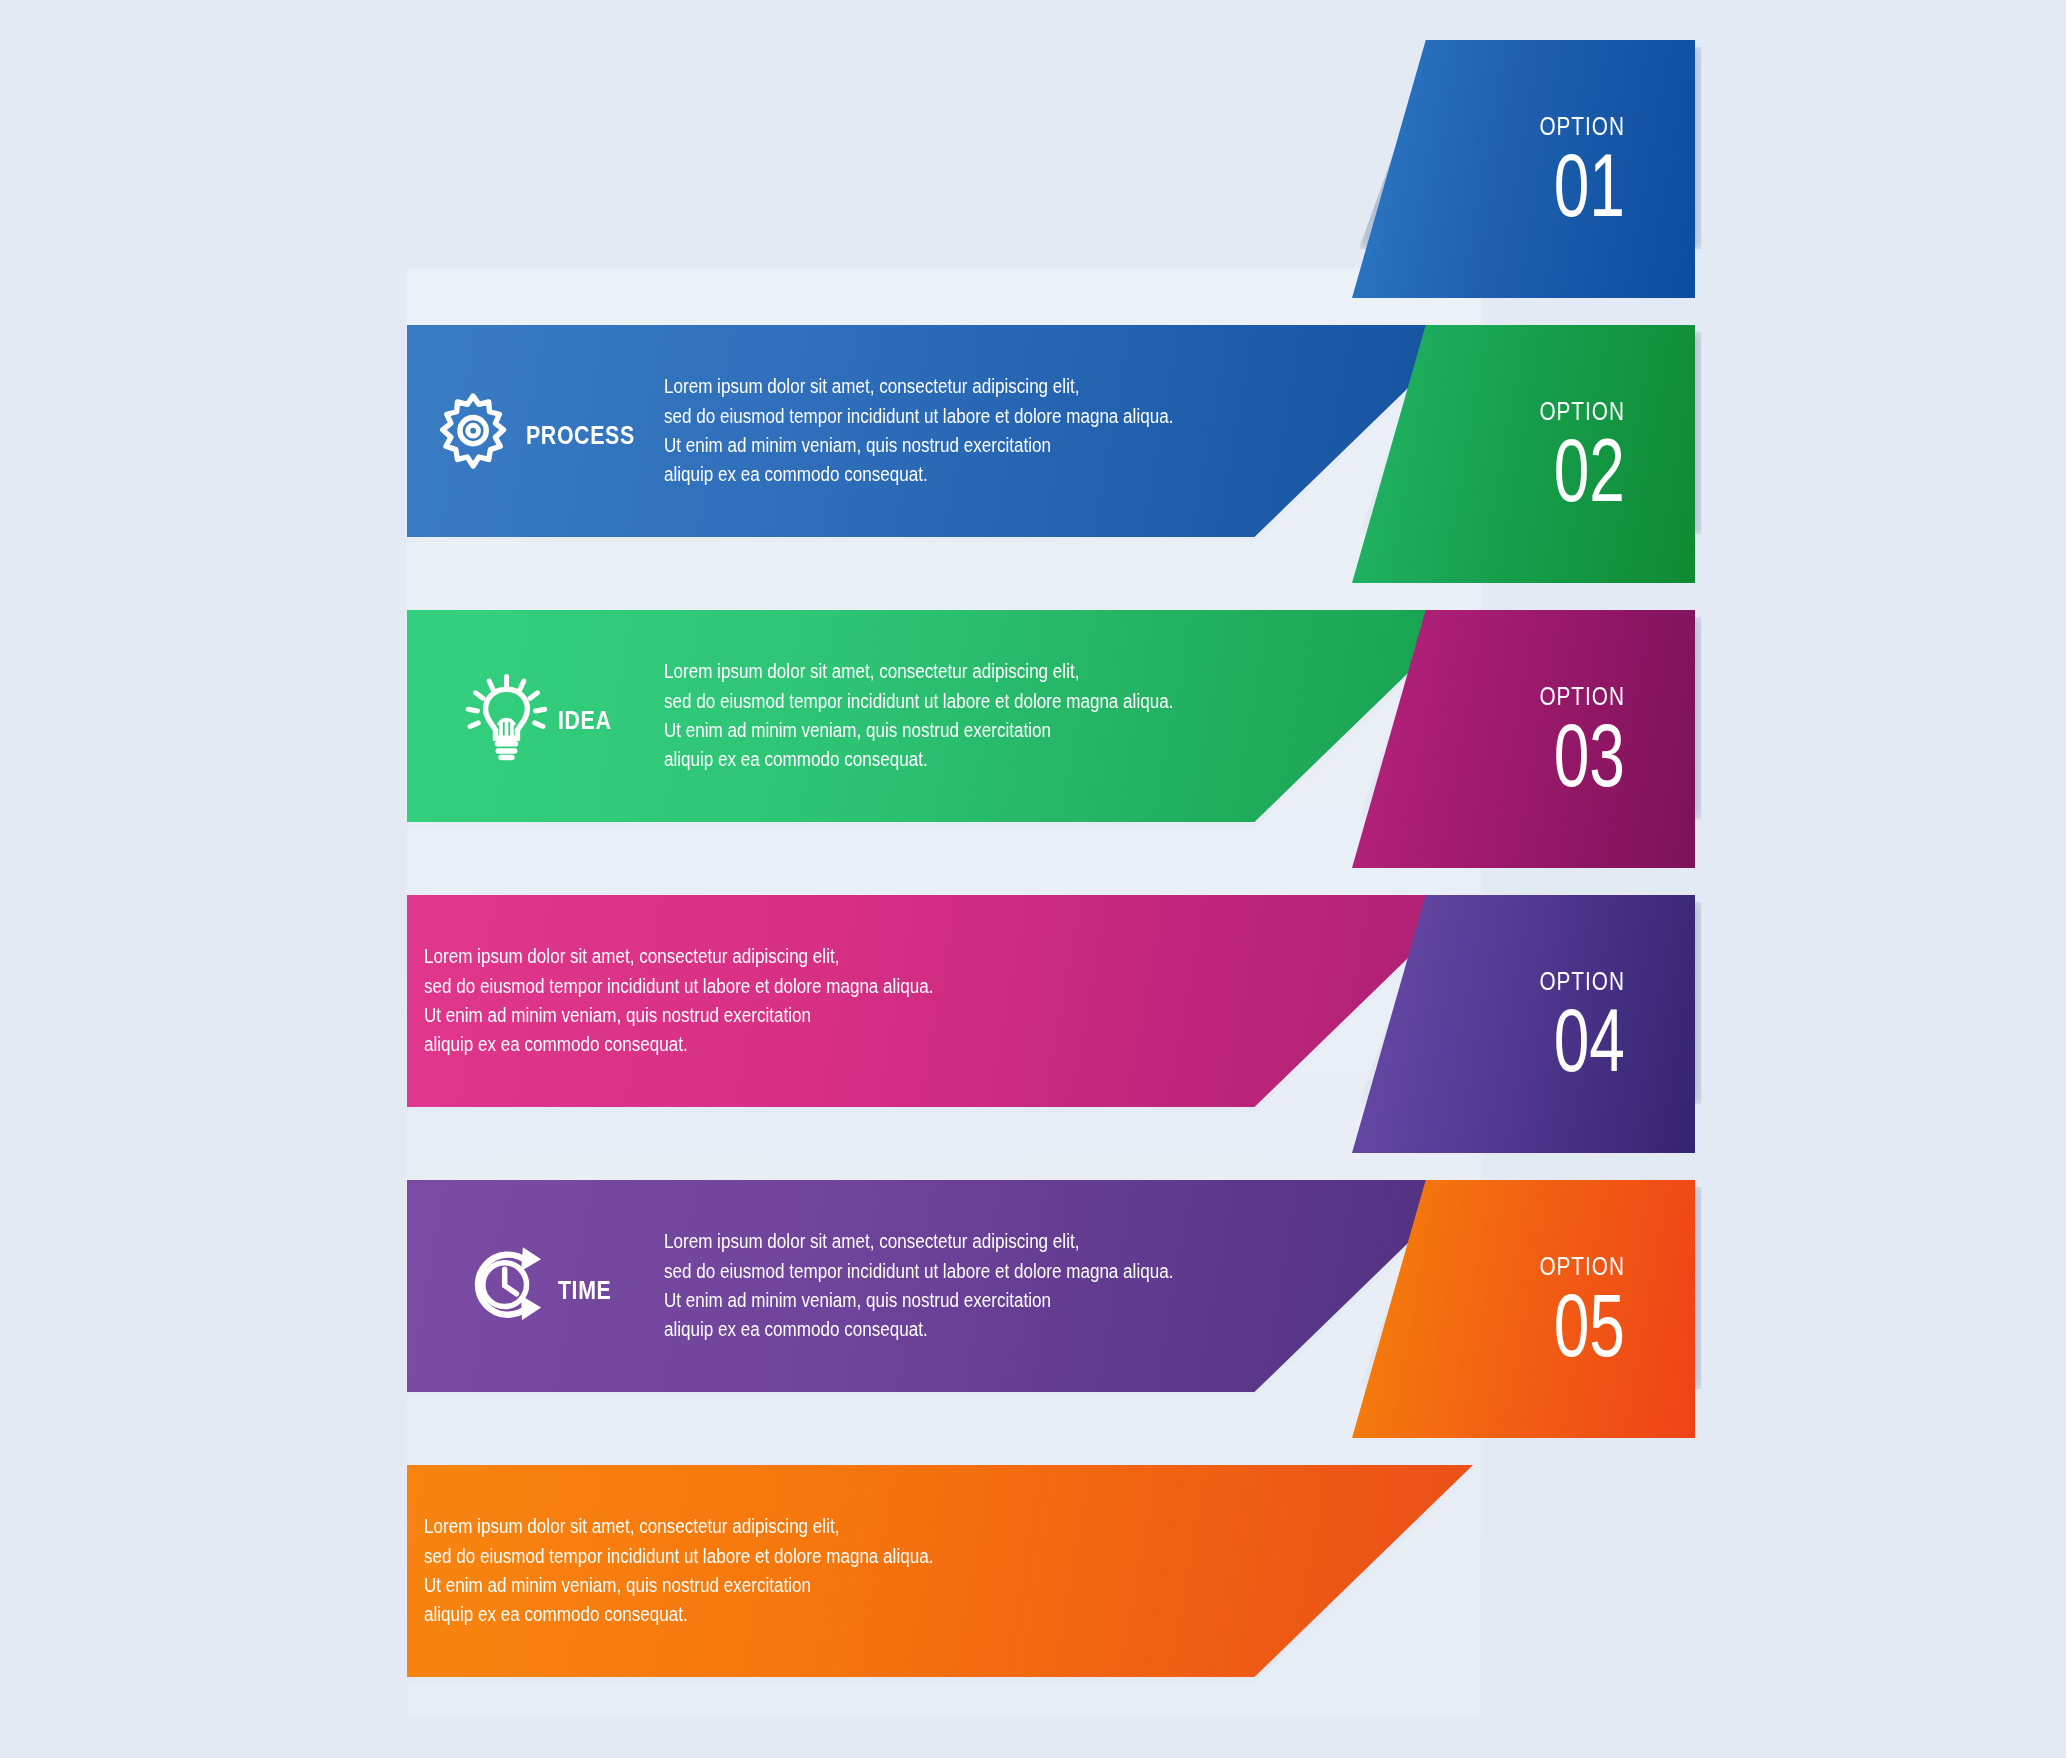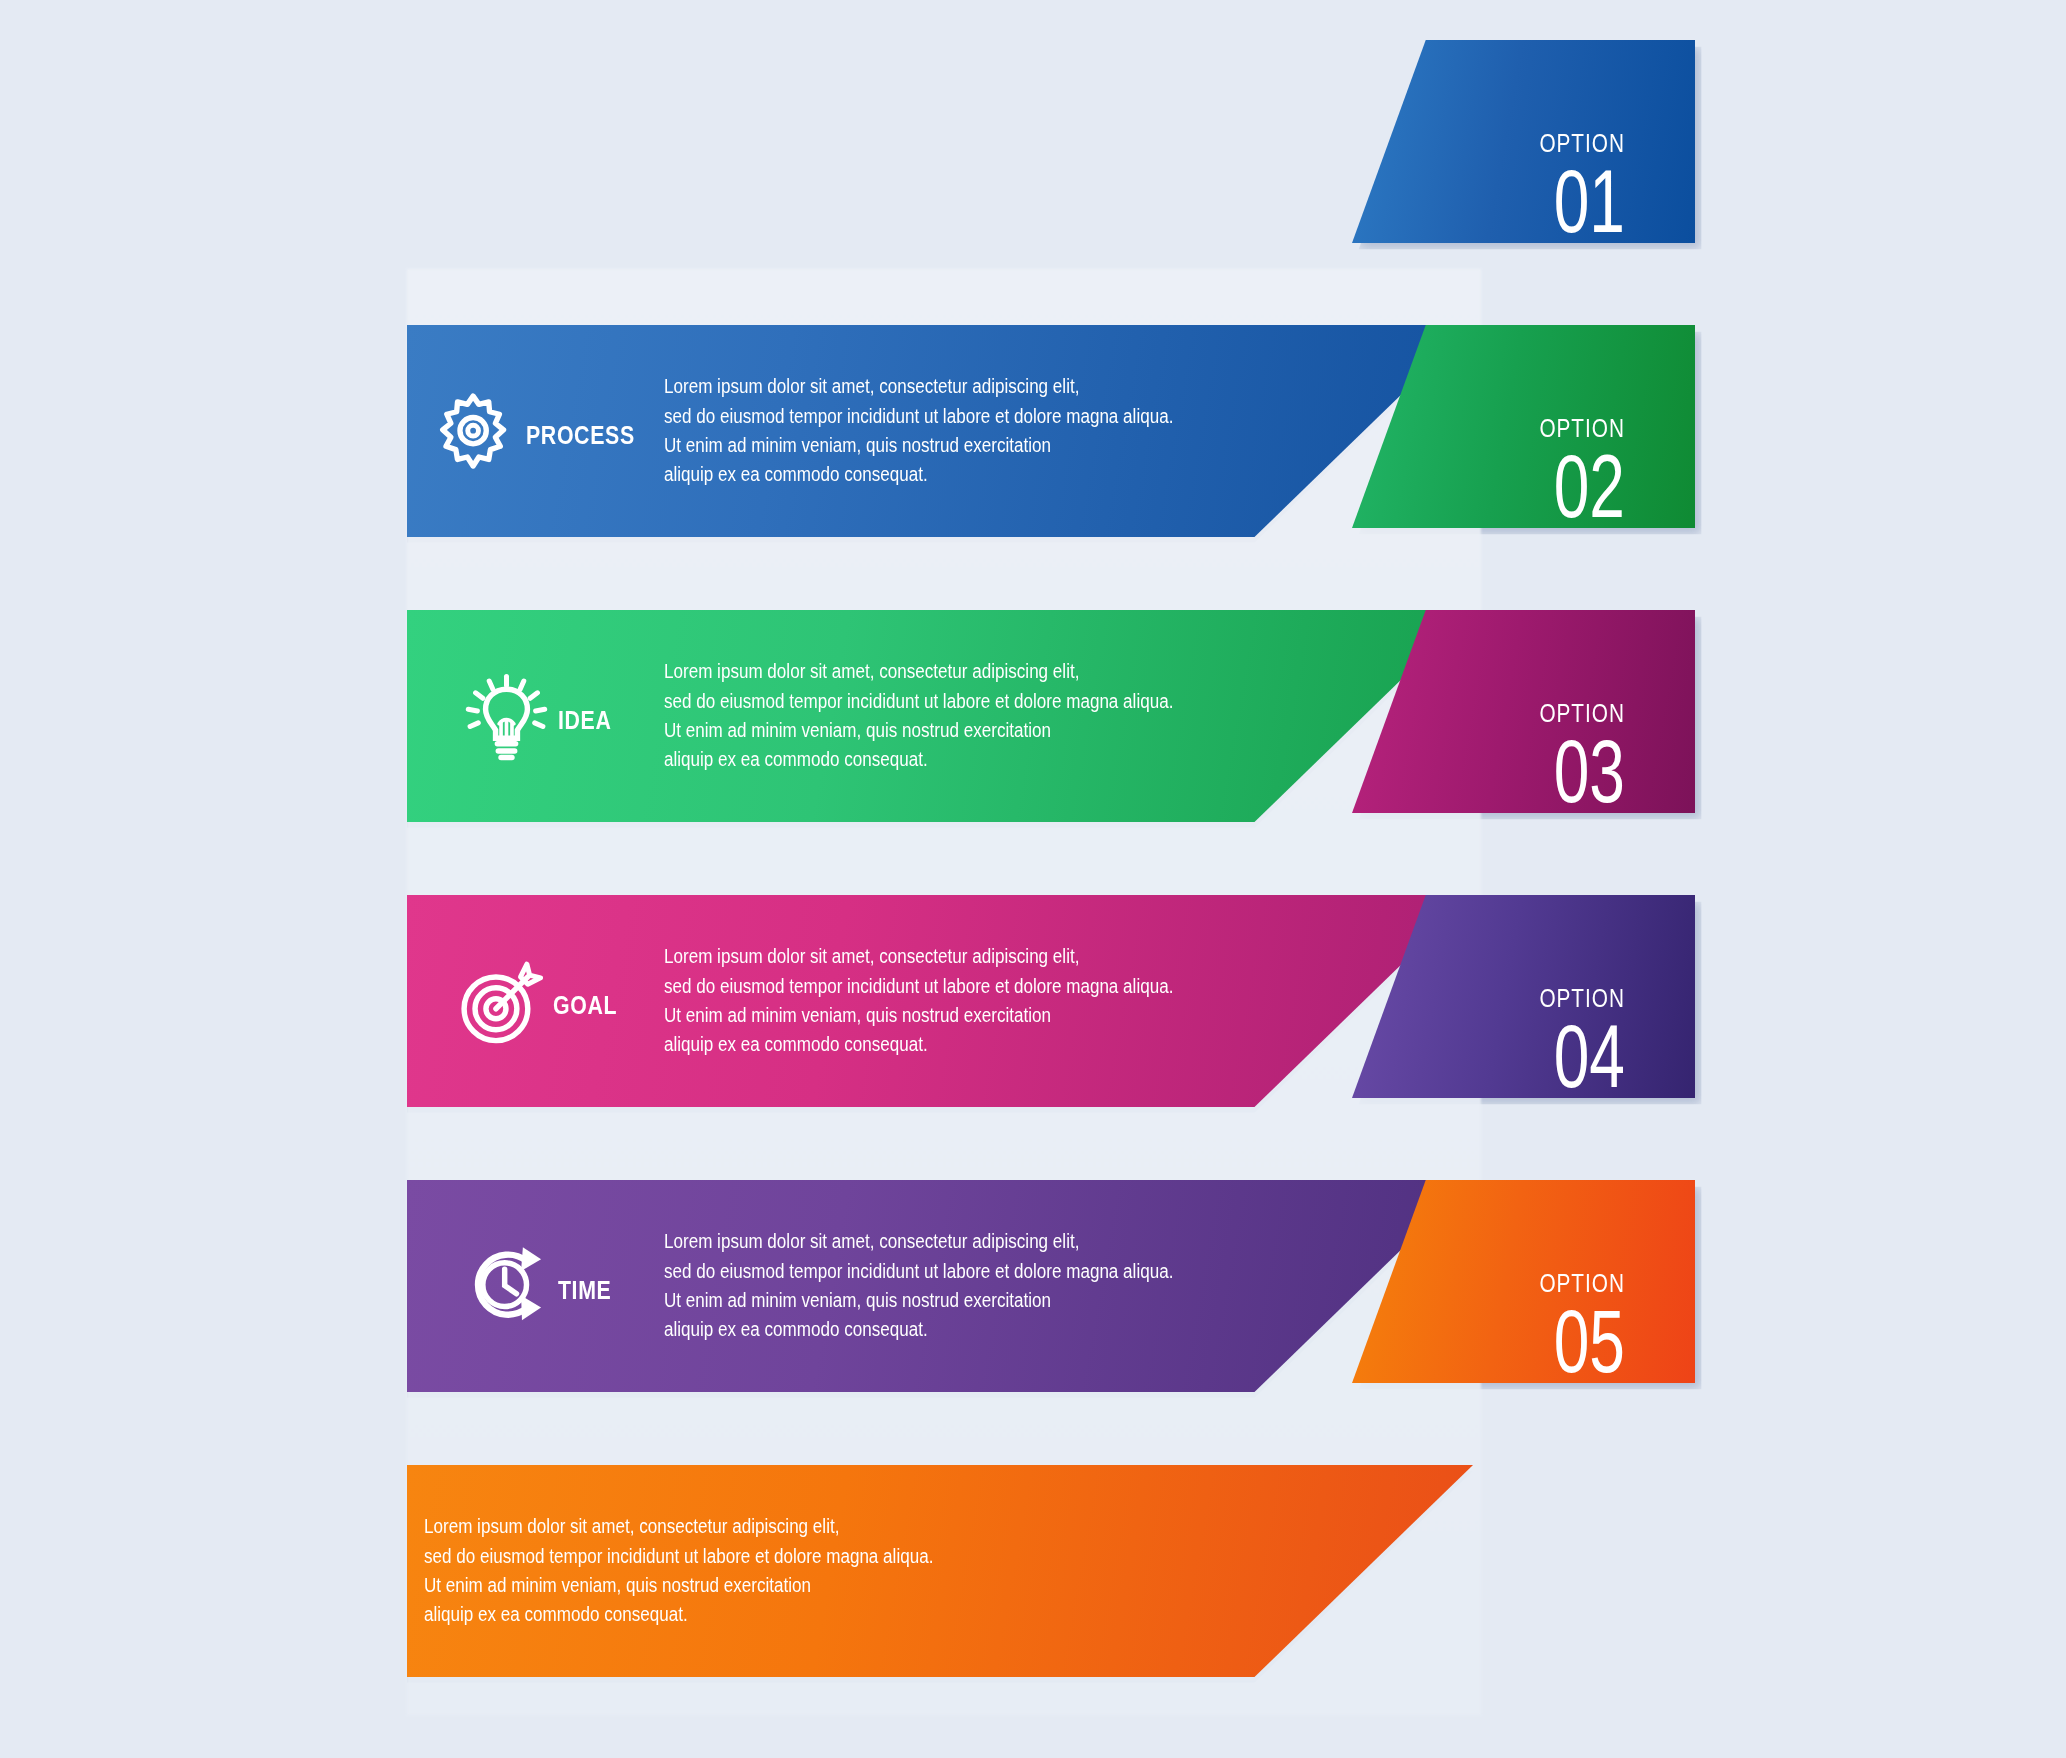--- a/index.html
+++ b/index.html
@@ -82,26 +82,26 @@
     margin-left:16.5px;
   }
   .desc p{ margin:0; }
 
   
   .badge{
     position:absolute;
     top:-229px;
     right:388px;
     width:343px;
-    height:203px;
+    height:258px;
     clip-path:polygon(21.5% 0, 100% 0, 100% 100%, 0 100%);
     display:flex;
     flex-direction:column;
     align-items:flex-end;
-    justify-content:flex-end;
+    justify-content:center;
     padding-right:70px;
   }
   .badge-shadow{
     position:absolute;
     top:-229px; right:388px;
     width:343px; height:203px;
     clip-path:polygon(21.5% 0, 100% 0, 100% 100%, 0 100%);
     background:rgba(110,130,170,.40);
     filter:blur(5.4px);
     transform:translate(6.6px,6.6px);
@@ -230,32 +230,20 @@
 
   <div class="row c2" style="top:839px">
     <div class="badge-shadow"></div>
     <div class="badge">
       <div class="opt-word">OPTION</div>
       <div class="opt-num">03</div>
     </div>
     <div class="band-shadow"></div>
     <div class="band">
       <div class="band-inner">
-        <div class="icon-col">
-          <div class="icon-box">
-            <svg viewBox="0 0 100 100">
-              <circle cx="45" cy="58" r="35" fill="none" stroke="#ffffff" stroke-width="6"></circle>
-              <circle cx="45" cy="58" r="23" fill="none" stroke="#ffffff" stroke-width="6"></circle>
-              <circle cx="45" cy="58" r="11" fill="none" stroke="#ffffff" stroke-width="6"></circle>
-              <line x1="45" y1="58" x2="80" y2="23" stroke="#ffffff" stroke-width="6" stroke-linecap="round"></line>
-              <path fill="none" stroke="#ffffff" stroke-width="5.5" stroke-linejoin="round" d="M72 23 L79 9 L82 21 L94 24 L80 31 Z"></path>
-            </svg>
-          </div>
-          <div class="icon-label">GOAL</div>
-        </div>
         <div class="desc">
           <p>Lorem ipsum dolor sit amet, consectetur adipiscing elit,</p>
           <p>sed do eiusmod tempor incididunt ut labore et dolore magna aliqua.</p>
           <p>Ut enim ad minim veniam, quis nostrud exercitation</p>
           <p>aliquip ex ea commodo consequat.</p>
         </div>
       </div>
     </div>
   </div>
 

